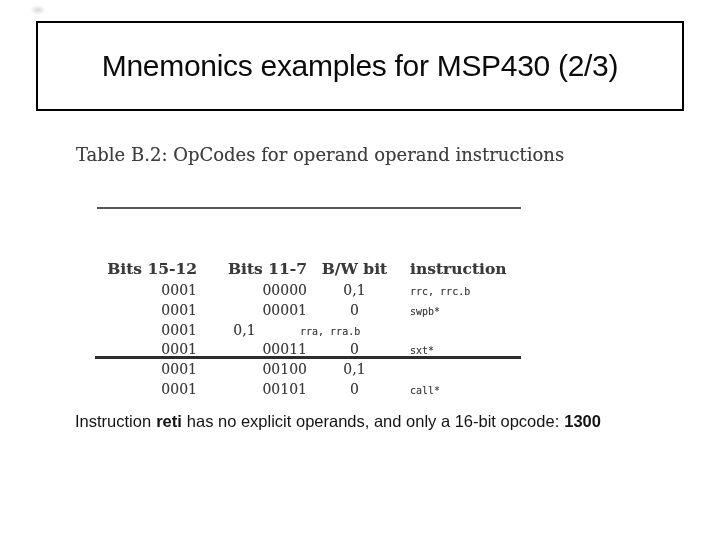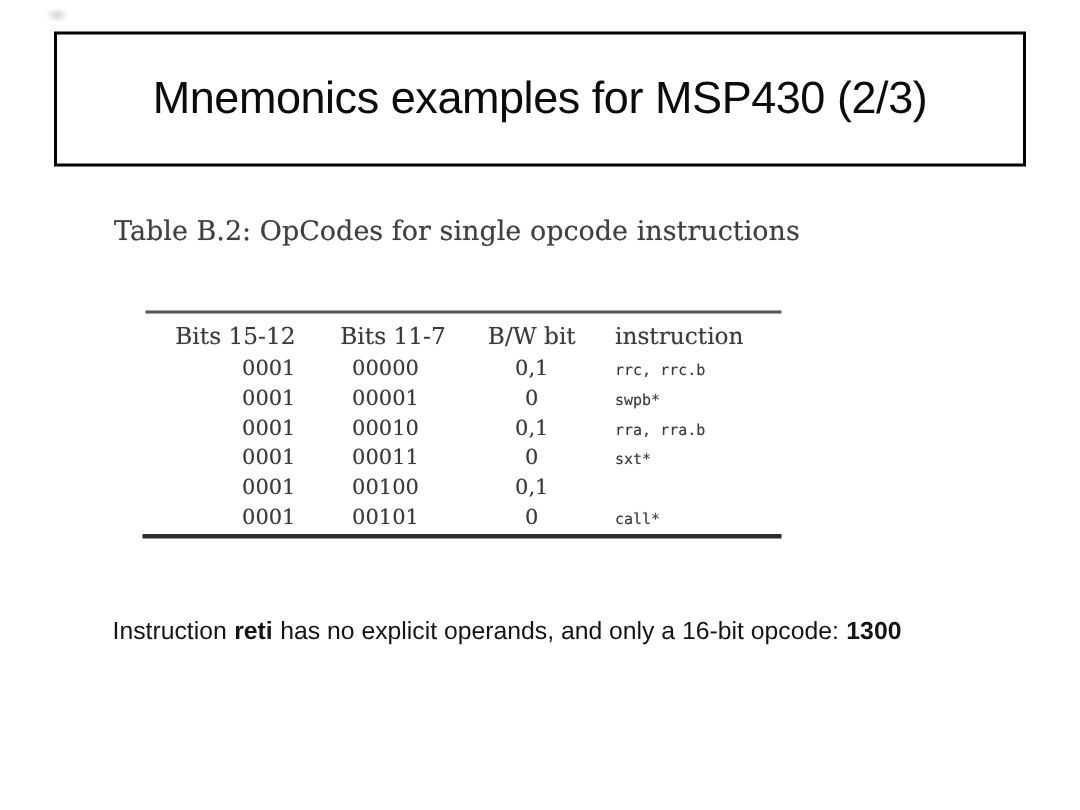--- a/index.html
+++ b/index.html
@@ -21,23 +21,23 @@
   .figure{position:absolute;left:0;top:0;width:720px;height:400px;color:#3d3d3d;}
   .fig-caption{position:absolute;left:76px;top:144px;
     font-family:"DejaVu Serif",serif;font-size:18px;color:#3f3f3f;white-space:nowrap;
     text-shadow:0 0 0.6px rgba(90,90,90,0.55);}
   .rule-top{position:absolute;left:97px;top:207px;width:424px;height:2px;background:#555;}
   .rule-bottom{position:absolute;left:95px;top:356px;width:426px;height:3px;background:#2c2c2c;}
   .tbl{position:absolute;left:97px;top:215px;width:423px;
     font-family:"DejaVu Serif",serif;font-size:14px;color:#3a3a3a;
     text-shadow:0 0 0.6px rgba(90,90,90,0.5);}
   .tbl-row{display:flex;height:19.8px;align-items:baseline;}
-  .tbl-row.hdr{height:23px;font-weight:normal;font-size:15.5px;}
+  .tbl-row.hdr{height:23px;font-weight:bold;font-size:15.5px;margin-top:44px;}
   .c0{width:100px;text-align:right;white-space:nowrap;}
-  .c1{width:110px;padding-left:10px;box-sizing:border-box;text-align:center;white-space:nowrap;}
+  .c1{width:110px;padding-left:10px;box-sizing:border-box;text-align:right;white-space:nowrap;}
   .hdr .c1{padding-left:20px;}
   .c2{width:95px;text-align:center;white-space:nowrap;}
   .c3{flex:1;padding-left:8px;box-sizing:border-box;text-align:left;white-space:nowrap;}
   .mono{font-family:"DejaVu Sans Mono",monospace;font-size:10px;}
   .hdr .c3{font-family:"DejaVu Serif",serif;font-size:15.5px;}
   .fig-footnote{position:absolute;left:106px;top:362px;
     font-family:"DejaVu Serif",serif;font-size:14px;color:#3f3f3f;
     text-shadow:0 0 0.6px rgba(90,90,90,0.5);}
 
   
@@ -52,21 +52,21 @@
 
 <div class="slide">
 
   <div class="corner-artifact"></div>
 
   <div class="title-box">
     <div class="title-line">Mnemonics examples for MSP430 (2/3)</div>
   </div>
 
   <div class="figure">
-    <div class="fig-caption">Table B.2: OpCodes for single opcode instructions</div>
+    <div class="fig-caption">Table B.2: OpCodes for operand operand instructions</div>
 
     <div class="rule-top"></div>
 
     <div class="tbl">
       <div class="tbl-row hdr">
         <div class="c0">Bits 15-12</div>
         <div class="c1">Bits 11-7</div>
         <div class="c2">B/W bit</div>
         <div class="c3">instruction</div>
       </div>
@@ -78,21 +78,20 @@
         <div class="c3 mono">rrc, rrc.b</div>
       </div>
       <div class="tbl-row">
         <div class="c0">0001</div>
         <div class="c1">00001</div>
         <div class="c2">0</div>
         <div class="c3 mono">swpb*</div>
       </div>
       <div class="tbl-row">
         <div class="c0">0001</div>
-        <div class="c1">00010</div>
         <div class="c2">0,1</div>
         <div class="c3 mono">rra, rra.b</div>
       </div>
       <div class="tbl-row">
         <div class="c0">0001</div>
         <div class="c1">00011</div>
         <div class="c2">0</div>
         <div class="c3 mono">sxt*</div>
       </div>
       <div class="tbl-row">

